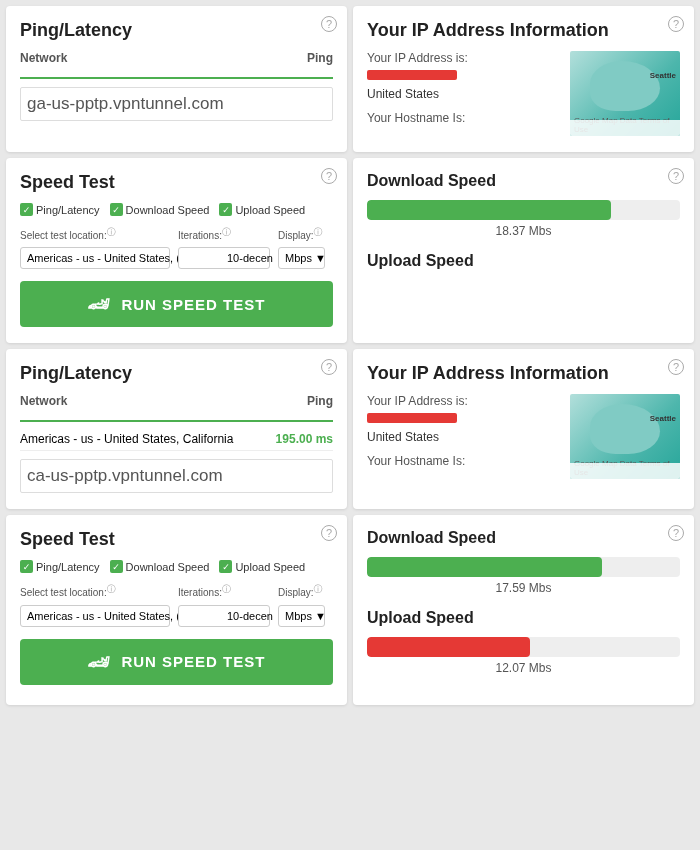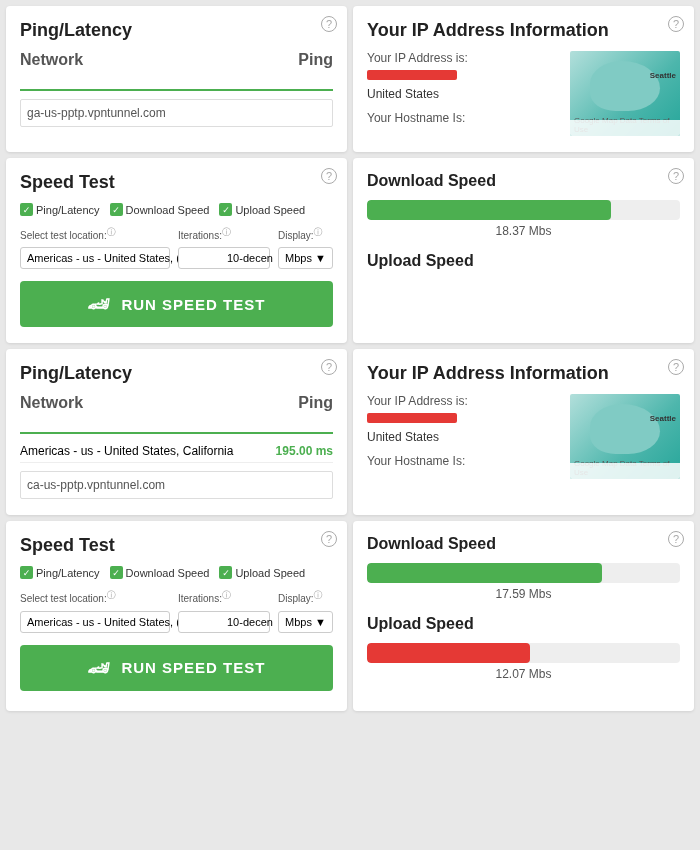--- a/index.html
+++ b/index.html
@@ -41,40 +41,40 @@
       font-size: 11px;
       display: flex;
       align-items: center;
       justify-content: center;
       cursor: pointer;
     }
     .ping-header {
       display: flex;
       justify-content: space-between;
       border-bottom: 2px solid #4caf50;
-      padding-bottom: 20px;
+      padding-bottom: 12px;
       margin-bottom: 6px;
       font-weight: bold;
-      font-size: 16px;
+      font-size: 12px;
       color: #555;
     }
     .ping-row {
       display: flex;
       justify-content: space-between;
       padding: 4px 0;
       border-bottom: 1px solid #eee;
       font-size: 12px;
     }
     .ping-value {
       color: #4caf50;
       font-weight: bold;
     }
     .ping-hostname {
       margin-top: 8px;
-      font-size: 12px;
+      font-size: 17px;
       color: #555;
       padding: 6px;
       border: 1px solid #ddd;
       border-radius: 2px;
     }
     
     .ip-section {
       display: flex;
       gap: 2px;
     }
@@ -195,21 +195,21 @@
       white-space: nowrap;
     }
     .control-select-wide {
       width: 150px;
     }
     .control-select-mid {
       width: 92px;
       padding-left: 48px;
     }
     .control-select-sm {
-      width: 55px;
+      width: 47px;
     }
     .run-btn {
       background: #4caf50;
       color: white;
       border: none;
       border-radius: 4px;
       padding: 12px 0;
       width: 100%;
       font-size: 15px;
       font-weight: bold;

